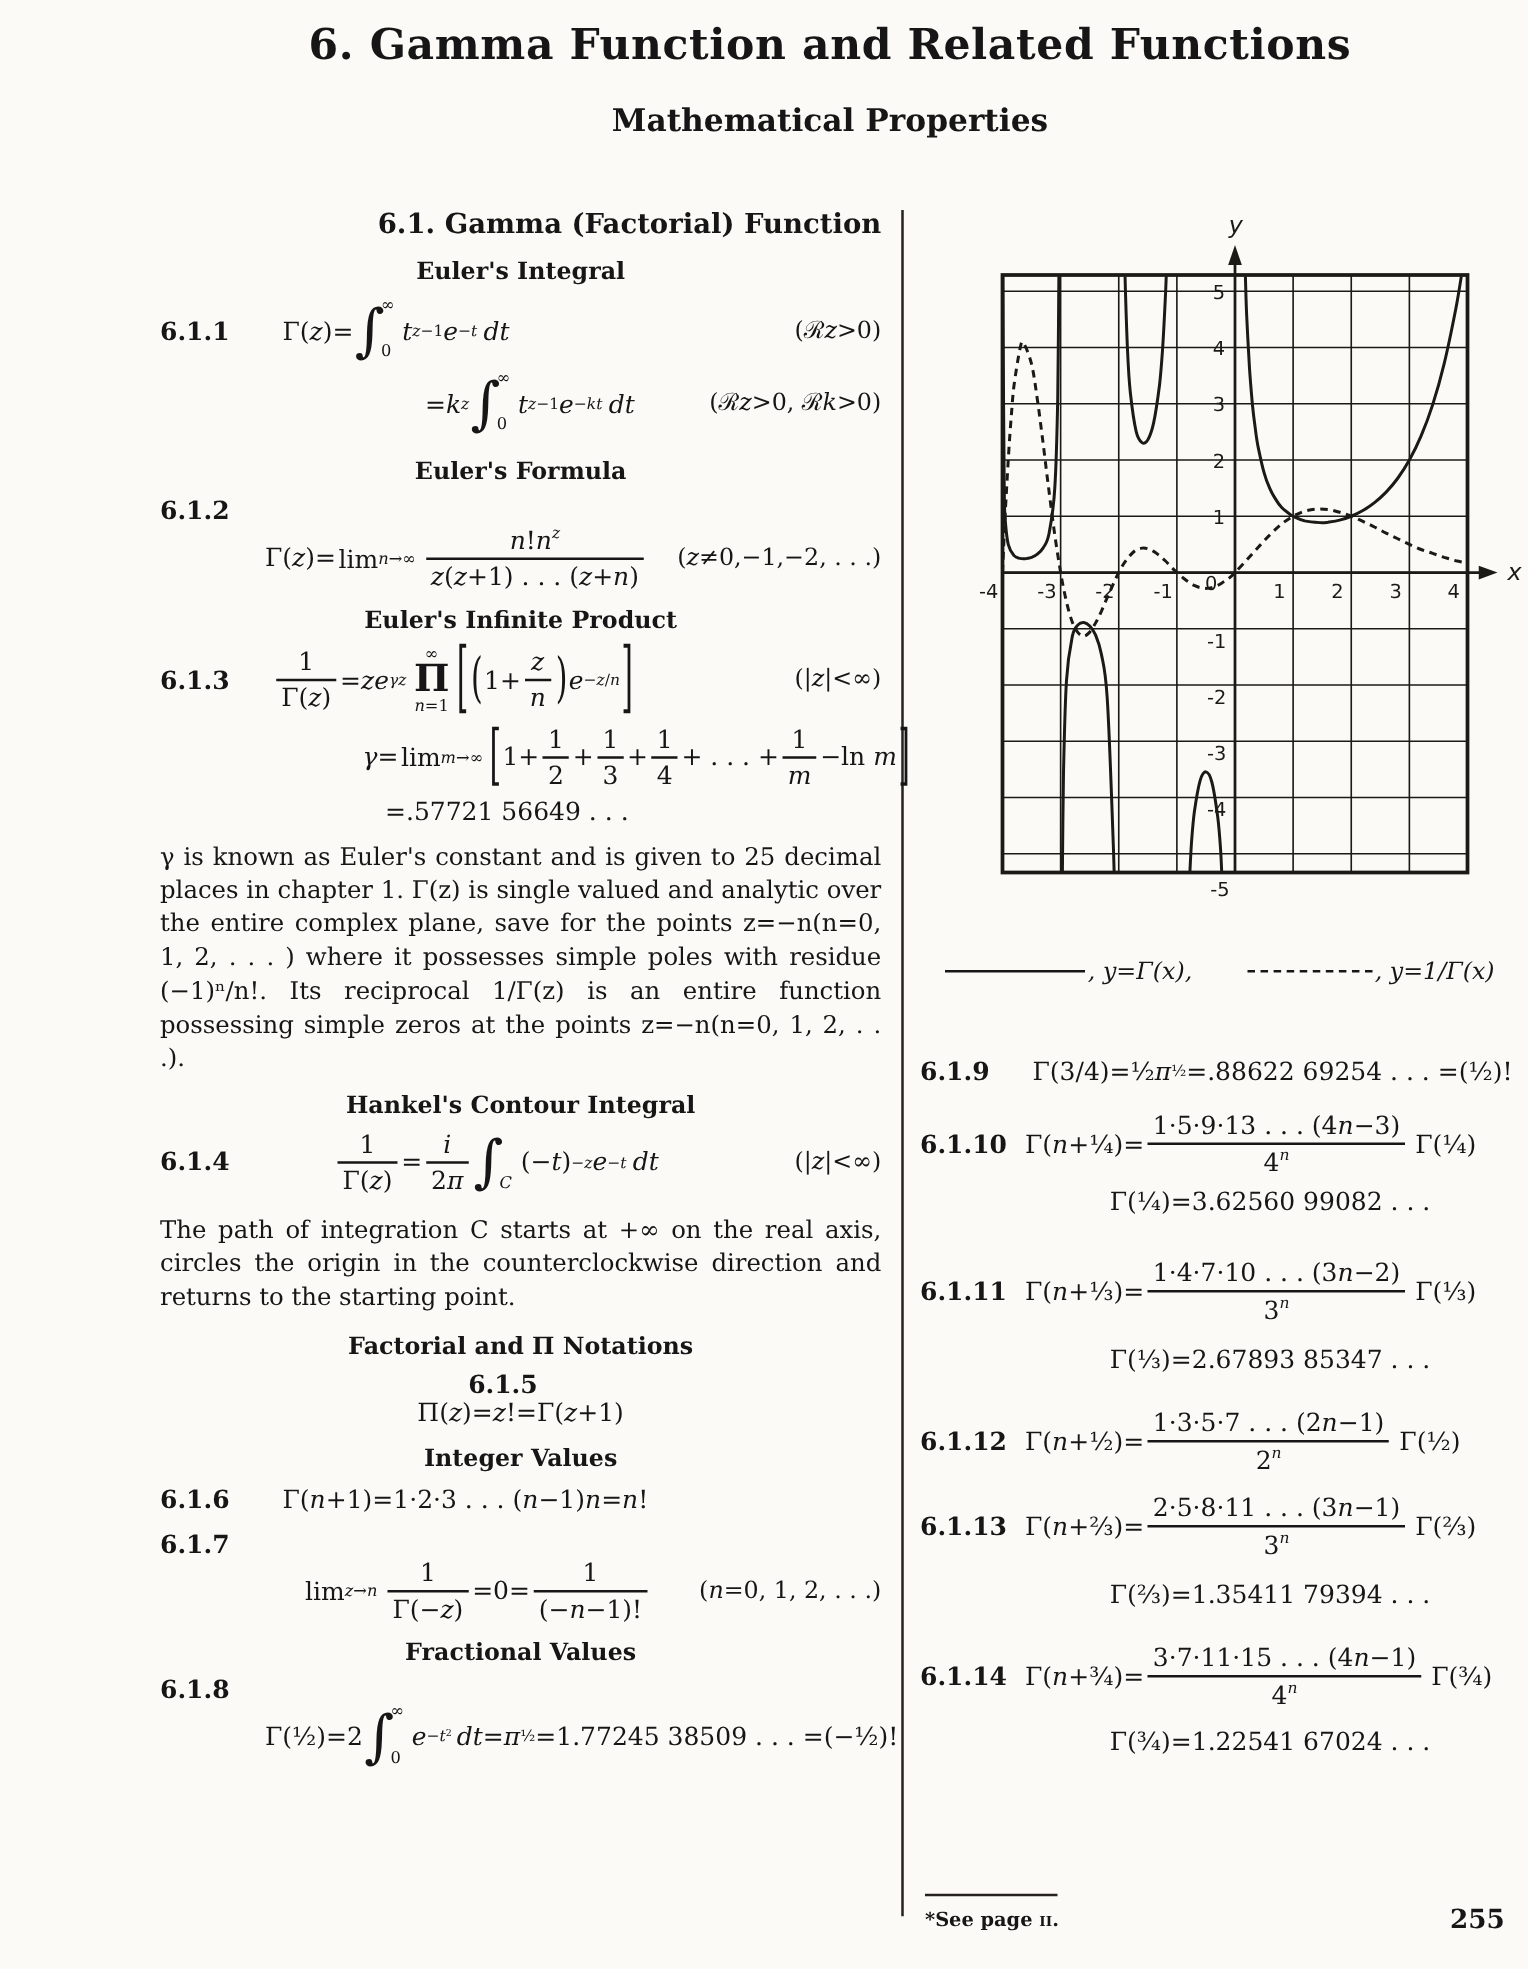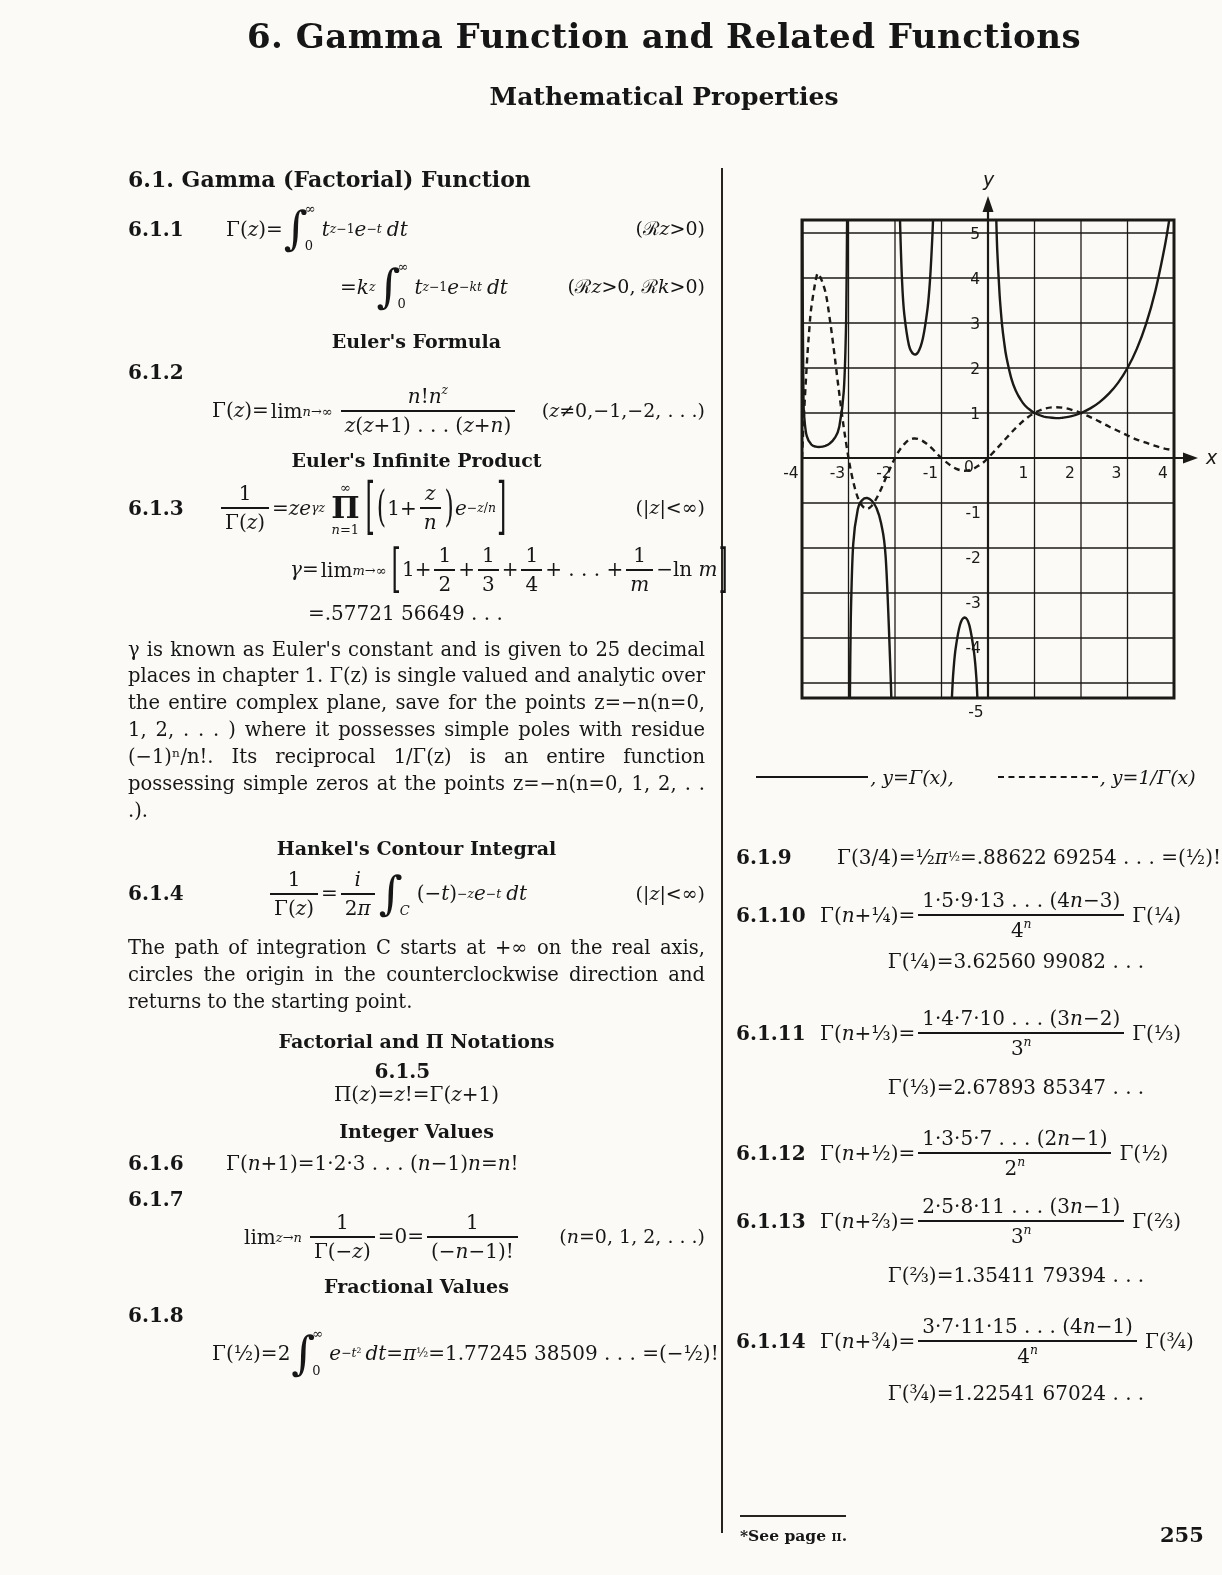--- a/index.html
+++ b/index.html
@@ -8,21 +8,21 @@
     background:#fbfaf6;color:#161616;
     font-family:"DejaVu Serif","Liberation Serif",serif;
     overflow:hidden;
   }
   .hdr{position:absolute;left:118px;width:1092px;text-align:center}
   #page-title{top:16px;font-size:34px;font-weight:bold;letter-spacing:.5px}
   #page-subtitle{top:82px;font-size:25px;font-weight:bold}
   #divider{position:absolute;left:721px;top:168px;width:2px;height:1365px;background:#26221e}
   #left-col{position:absolute;left:128px;top:166px;width:577px}
   #right-col{position:absolute;left:736px;top:160px;width:480px}
-  .sechead{text-align:left;font-size:22px;font-weight:bold;margin-top:0}
+  .sechead{text-align:right;font-size:22px;font-weight:bold;margin-top:0}
   .subhead{text-align:center;font-size:19px;font-weight:bold}
   .para{font-size:19.5px;line-height:1.38;text-align:justify}
   .eqrow{display:flex;align-items:center;font-size:20px;line-height:1.15}
   .eqnum{flex:none;width:84px;font-weight:bold;font-size:20px}
   #right-col .eqnum{width:80px}
   .eqbody{flex:1;display:flex;align-items:center;flex-wrap:nowrap;white-space:pre}
   .eqbody.center{justify-content:center}
   .eqcond{flex:none;font-size:19px;white-space:pre}
   .numline{font-weight:bold;font-size:20px}
   .mi{font-style:italic}
@@ -57,20 +57,21 @@
 </head>
 <body>
 
 <div class="hdr" id="page-title">6. Gamma Function and Related Functions</div>
 <div class="hdr" id="page-subtitle">Mathematical Properties</div>
 <div id="divider"></div>
 
 <div id="left-col">
   <div class="sechead">6.1. Gamma (Factorial) Function</div>
   <div id="left-blocks">
+      <div class="subhead" style="margin-top: 14px;">Euler's Integral</div>
       <div class="eqrow" style="margin-top: 10px;">
         <span class="eqnum">6.1.1</span>
         <span class="eqbody" style="padding-left: 14px;"><span class="mr">Γ(</span><span class="mi">z</span><span class="mr">)=</span><span class="intwrap"><span class="intsign">∫</span><span class="ilim"><span class="hi"><span class="mr">∞</span></span><span class="lo"><span class="mr">0</span></span></span></span><span style="display: inline-block; width: 2px;"></span><span class="mi">t</span><span class="msup"><span class="mi">z</span><span class="mr">−1</span></span><span class="mi">e</span><span class="msup"><span class="mr">−</span><span class="mi">t</span></span><span style="display: inline-block; width: 5px;"></span><span class="mi">dt</span></span>
         <span class="eqcond"><span class="mr">(ℛ</span><span class="mi">z</span><span class="mr">&gt;0)</span></span>
       </div>
       <div class="eqrow" style="margin-top: 4px;">
         <span class="eqnum"></span>
         <span class="eqbody" style="padding-left: 128px;"><span class="mr">=</span><span class="mi">k</span><span class="msup"><span class="mi">z</span></span><span class="intwrap"><span class="intsign">∫</span><span class="ilim"><span class="hi"><span class="mr">∞</span></span><span class="lo"><span class="mr">0</span></span></span></span><span style="display: inline-block; width: 2px;"></span><span class="mi">t</span><span class="msup"><span class="mi">z</span><span class="mr">−1</span></span><span class="mi">e</span><span class="msup"><span class="mr">−</span><span class="mi">kt</span></span><span style="display: inline-block; width: 5px;"></span><span class="mi">dt</span></span>
         <span class="eqcond"><span class="mr">(ℛ</span><span class="mi">z</span><span class="mr">&gt;0, ℛ</span><span class="mi">k</span><span class="mr">&gt;0)</span></span>
       </div>
@@ -198,21 +199,21 @@
         </g>
       </svg>
   </div>
   <div id="legend-row">
     <span class="leg-solid"></span>
     <span class="leg-txt">, y=Γ(x),</span>
     <span class="leg-dashed"></span>
     <span class="leg-txt">, y=1/Γ(x)</span>
   </div>
   <div id="right-blocks">
-      <div class="eqrow" style="margin-top: 58px; gap: 11px;">
+      <div class="eqrow" style="margin-top: 58px;">
         <span class="eqnum">6.1.9</span>
         <span class="eqbody" style="padding-left: 10px;"><span class="mr">Γ(3/4)=½</span><span class="mi">π</span><span class="msup"><span class="mr">½</span></span><span class="mr">=.88622 69254 . . . =(½)!</span></span>
       </div>
       <div class="eqrow" style="margin-top: 20px;">
         <span class="eqnum">6.1.10</span>
         <span class="eqbody" style="padding-left: 4px;"><span class="mr">Γ(</span><span class="mi">n</span><span class="mr">+¼)=</span><span class="frac"><span class="fn"><span class="mr">1·5·9·13 . . . (4</span><span class="mi">n</span><span class="mr">−3)</span></span><span class="fd"><span class="mr">4</span><span class="msup"><span class="mi">n</span></span></span></span><span style="display: inline-block; width: 5px;"></span><span class="mr">Γ(¼)</span></span>
       </div>
       <div class="eqrow" style="margin-top: 8px;">
         <span class="eqnum"></span>
         <span class="eqbody center"><span class="mr">Γ(¼)=3.62560 99082 . . .</span></span>

